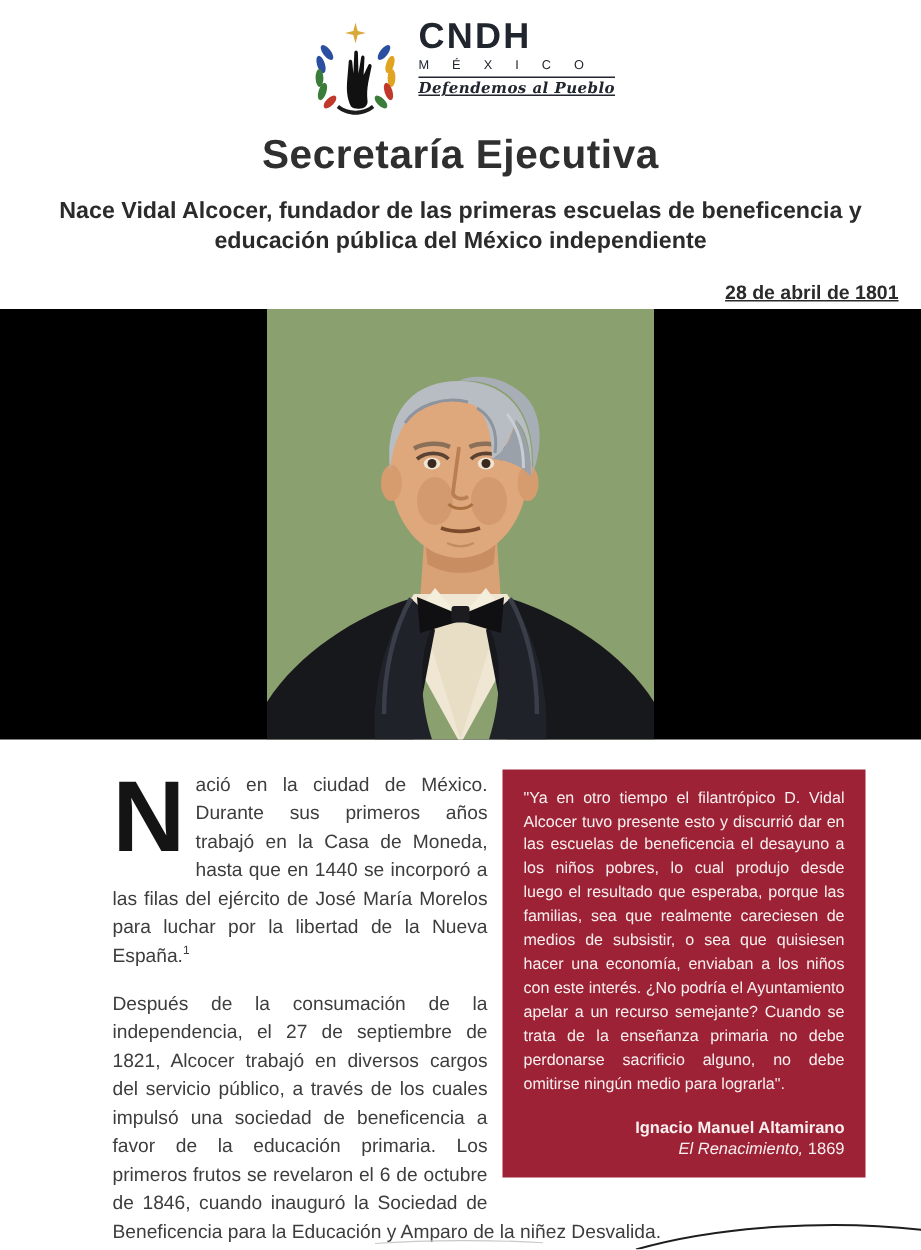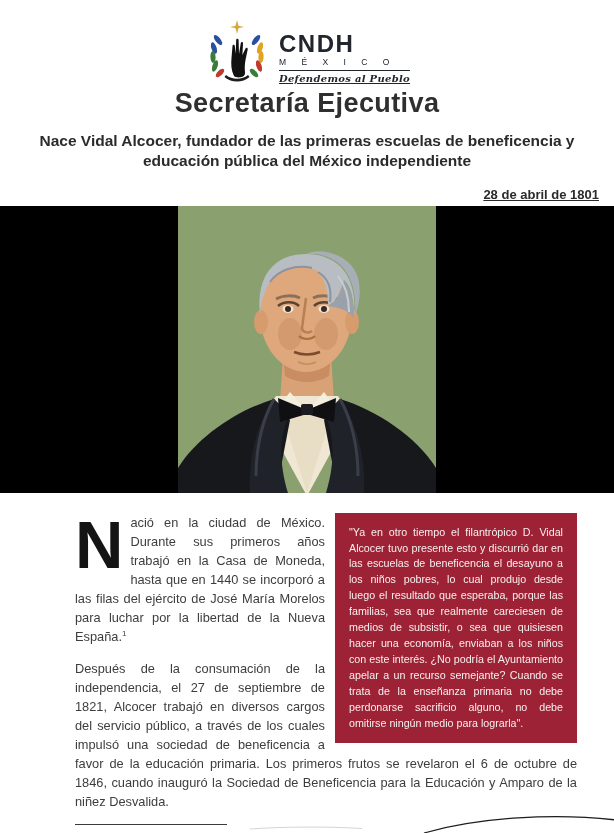--- a/index.html
+++ b/index.html
@@ -8,22 +8,22 @@
     width: 614px; height: 833px;
     background: #ffffff;
     font-family: "Liberation Sans", sans-serif;
     color: #3d3d3d;
     position: relative;
     overflow: hidden;
   }
 
   
   .logo-row {
-    display: flex; justify-content: center; align-items: flex-end;
-    gap: 9px; padding-top: 26px; height: 84px;
+    display: flex; justify-content: center; align-items: flex-start;
+    gap: 9px; padding-top: 13px; height: 84px;
   }
   .logo-text { display: inline-block; }
   .logo-acronym {
     font-size: 24px; font-weight: 800; letter-spacing: 1.5px;
     color: #20252e; line-height: 24px; display: block;
   }
   .logo-country {
     font-size: 8.5px; font-weight: 400; letter-spacing: 6.5px;
     color: #20252e; display: block; margin-top: 1px;
   }
@@ -197,20 +197,24 @@
       <path d="M140 66 C150 72 154 82 152 96" stroke="#8d949e" stroke-width="2" fill="none"></path>
       <path d="M160 70 C168 80 171 92 171 106" stroke="#c8cdd2" stroke-width="2" fill="none"></path>
     </g>
   </svg>
 </div>
 
 <div class="content">
 
   <aside class="quote-box">
     <span>"Ya en otro tiempo el filantrópico D. Vidal Alcocer tuvo presente esto y discurrió dar en las escuelas de beneficencia el desayuno a los niños pobres, lo cual produjo desde luego el resultado que esperaba, porque las familias, sea que realmente careciesen de medios de subsistir, o sea que quisiesen hacer una economía, enviaban a los niños con este interés. ¿No podría el Ayuntamiento apelar a un recurso semejante? Cuando se trata de la enseñanza primaria no debe perdonarse sacrificio alguno, no debe omitirse ningún medio para lograrla".</span>
+    <div class="quote-attrib">
+      <span class="quote-author">Ignacio Manuel Altamirano</span>
+      <span class="quote-source"><i class="italic">El Renacimiento,</i><span> 1869</span></span>
+    </div>
   </aside>
 
   <p class="para">
     <span class="dropcap">N</span><span>ació en la ciudad de México. Durante sus primeros años trabajó en la Casa de Moneda, hasta que en 1440 se incorporó a las filas del ejército de José María Morelos para luchar por la libertad de la Nueva España.</span><sup class="fn-ref">1</sup>
   </p>
 
   <p class="para">Después de la consumación de la independencia, el 27 de septiembre de 1821, Alcocer trabajó en diversos cargos del servicio público, a través de los cuales impulsó una sociedad de beneficencia a favor de la educación primaria. Los primeros frutos se revelaron el 6 de octubre de 1846, cuando inauguró la Sociedad de Beneficencia para la Educación y Amparo de la niñez Desvalida.</p>
 </div>
 
 <div class="footnote">

